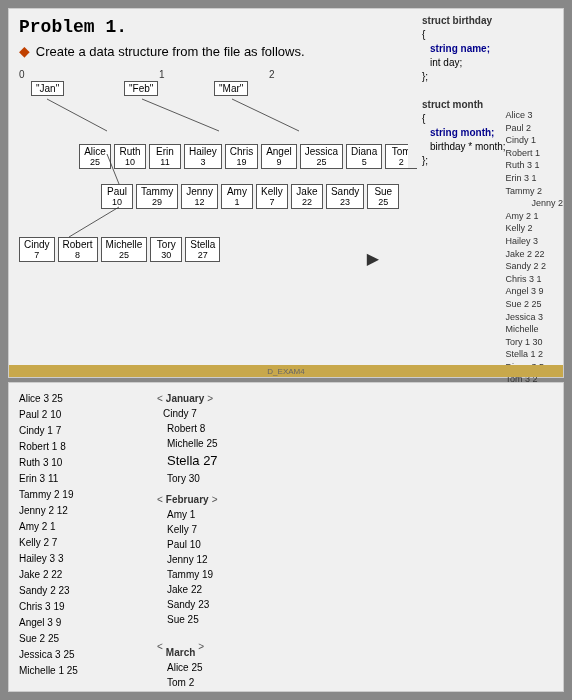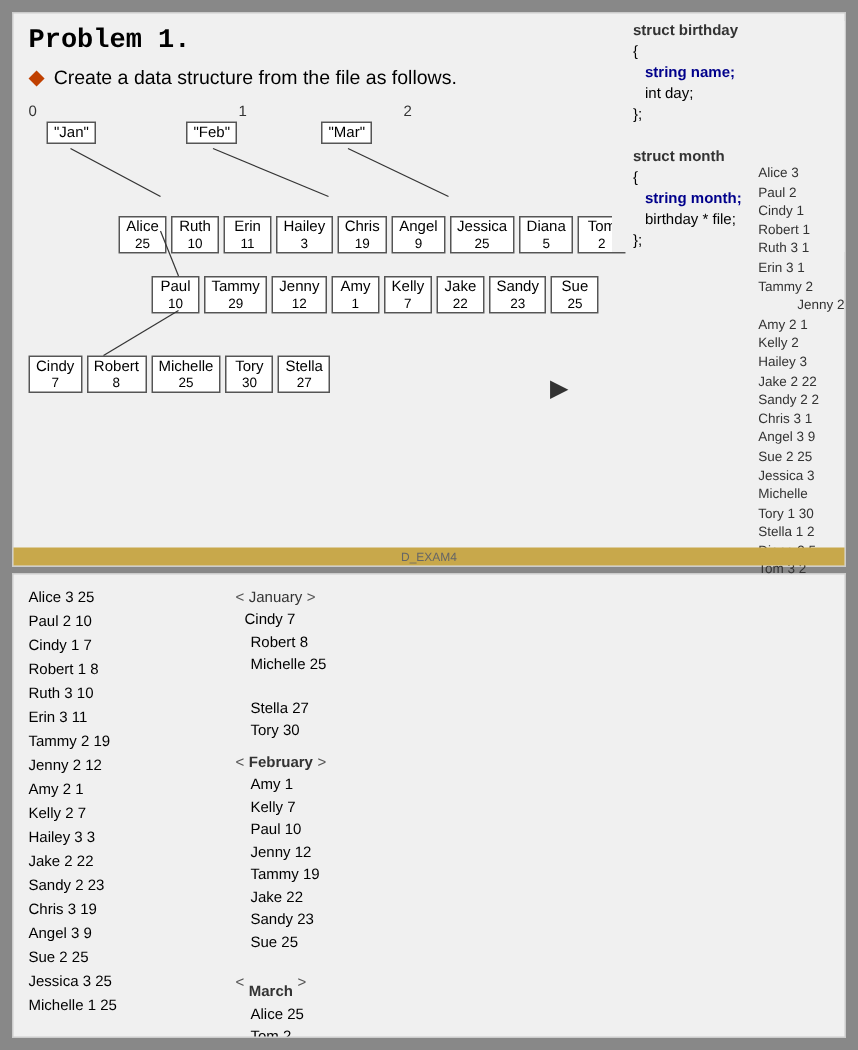--- a/index.html
+++ b/index.html
@@ -257,21 +257,21 @@
       <div style="font-size:10px; line-height:1.4;margin-left:14px;">
         <span class="struct-header">struct birthday</span><br>
         <span>{</span><br>
         <span style="margin-left:8px;color:#00008b;font-weight:bold;">string name;</span><br>
         <span style="margin-left:8px;">int day;</span><br>
         <span>};</span><br>
         <br>
         <span class="struct-header">struct month</span><br>
         <span>{</span><br>
         <span style="margin-left:8px;color:#00008b;font-weight:bold;">string month;</span><br>
-        <span style="margin-left:8px;">birthday * file;</span><br>
+        <span style="margin-left:8px;">birthday * month;</span><br>
         <span>};</span>
       </div>
     </div>
 
     <div class="right-list" id="right-list-container">
     <div style="font-size: 9px; line-height: 1.4;">Alice 3</div>
         <div style="font-size: 9px; line-height: 1.4;">Paul 2</div>
         <div style="font-size: 9px; line-height: 1.4;">Cindy 1</div>
         <div style="font-size: 9px; line-height: 1.4;">Robert 1</div>
         <div style="font-size: 9px; line-height: 1.4;">Ruth 3 1</div>
@@ -319,27 +319,27 @@
         <div>Angel 3 9</div>
         <div>Sue 2 25</div>
         <div>Jessica 3 25</div>
         <div>Michelle 1 25</div>
       </div>
 
     <div class="bottom-right" id="bottom-right-container">
     <div style="margin-bottom: 6px;">
           <div style="display: flex; align-items: center; gap: 3px; font-weight: normal; color: rgb(51, 51, 51);">
             <span style="cursor: pointer; color: rgb(85, 85, 85);">&lt;</span>
-            <span style="font-weight: normal;"> January </span>
+            <span style="font-weight: bold;"> January </span>
             <span style="cursor: pointer; color: rgb(85, 85, 85);">&gt;</span>
           </div>
           <div style="margin-left: 6px; font-size: 10px; line-height: 1.5;">Cindy  7</div>
           <div style="margin-left: 10px; font-size: 10px; line-height: 1.5;">Robert  8</div>
           <div style="margin-left: 10px; font-size: 10px; line-height: 1.5;">Michelle 25</div>
-          <div style="margin-left: 10px; font-size: 10px; line-height: 1.5; margin-top: 14px;">Stella  27</div>
+          <div style="margin-left: 10px; font-size: 13px; line-height: 1.5;">Stella  27</div>
           <div style="margin-left: 10px; font-size: 10px; line-height: 1.5;">Tory  30</div>
         </div>
         <div style="margin-bottom: 6px;">
           <div style="display: flex; align-items: center; gap: 3px; font-weight: normal; color: rgb(51, 51, 51);">
             <span style="cursor: pointer; color: rgb(85, 85, 85);">&lt;</span>
             <span style="font-weight: bold;"> February </span>
             <span style="cursor: pointer; color: rgb(85, 85, 85);">&gt;</span>
           </div>
           <div style="margin-left: 10px; font-size: 10px; line-height: 1.5;">Amy  1</div>
           <div style="margin-left: 10px; font-size: 10px; line-height: 1.5;">Kelly  7</div>

